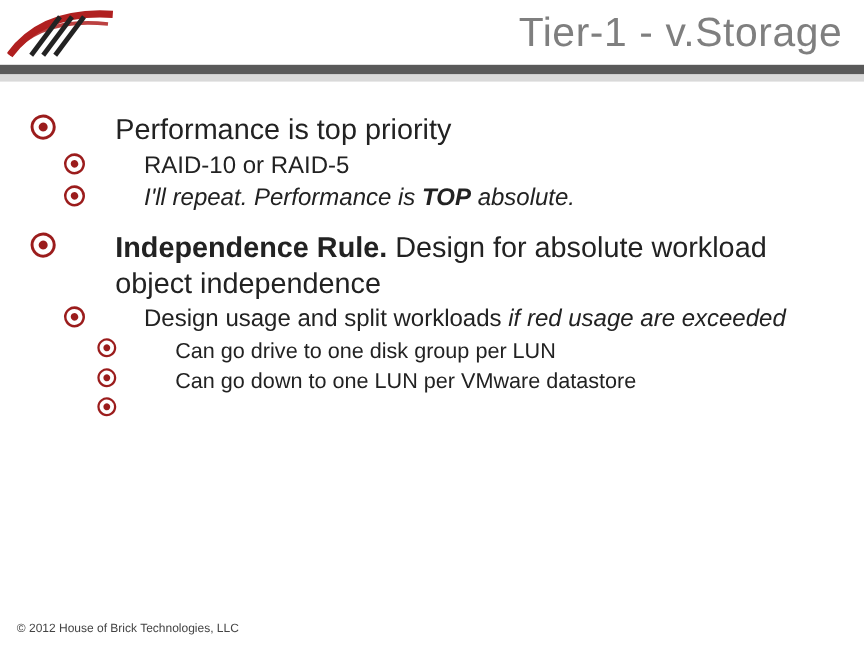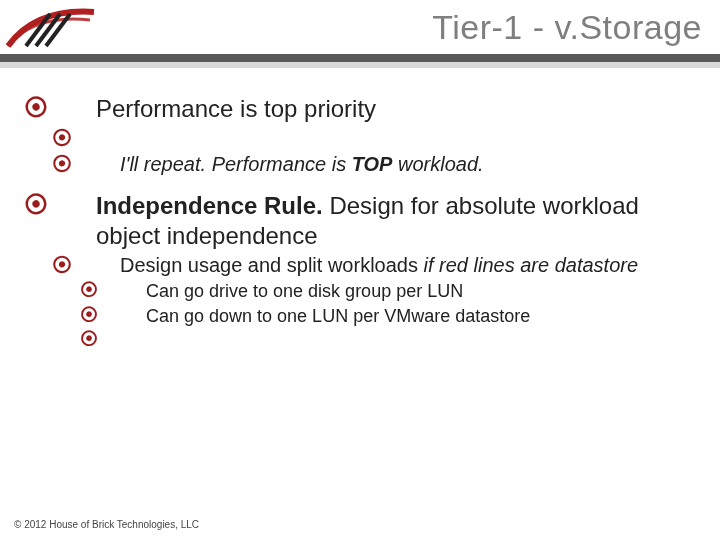--- a/index.html
+++ b/index.html
@@ -45,40 +45,41 @@
 
   <div class="content">
 
     <div class="b1">
       <span class="bul">⦿</span>
       <span class="txt">Performance is top priority</span>
     </div>
 
     <div class="b2">
       <span class="bul">⦿</span>
+      <span class="txt">RAID-10 or RAID-5</span>
     </div>
 
     <div class="b2">
       <span class="bul">⦿</span>
       <span class="txt italic">
-        <span>I'll repeat. Performance is </span><span class="bold">TOP</span><span> workload.</span>
+        <span>I'll repeat. Performance is </span><span class="bold">TOP</span><span> absolute.</span>
       </span>
     </div>
 
     <div class="b1" style="margin-top:14px">
       <span class="bul">⦿</span>
       <span class="txt">
         <span class="bold">Independence Rule.</span><span> Design for absolute workload object independence</span>
       </span>
     </div>
 
     <div class="b2">
       <span class="bul">⦿</span>
       <span class="txt">
-        <span>Design usage and split workloads </span><span class="italic">if red lines are datastore</span>
+        <span>Design usage and split workloads </span><span class="italic">if red usage are exceeded</span>
       </span>
     </div>
 
     <div class="b3">
       <span class="bul">⦿</span>
       <span class="txt">Can go drive to one disk group per LUN</span>
     </div>
 
     <div class="b3">
       <span class="bul">⦿</span>

